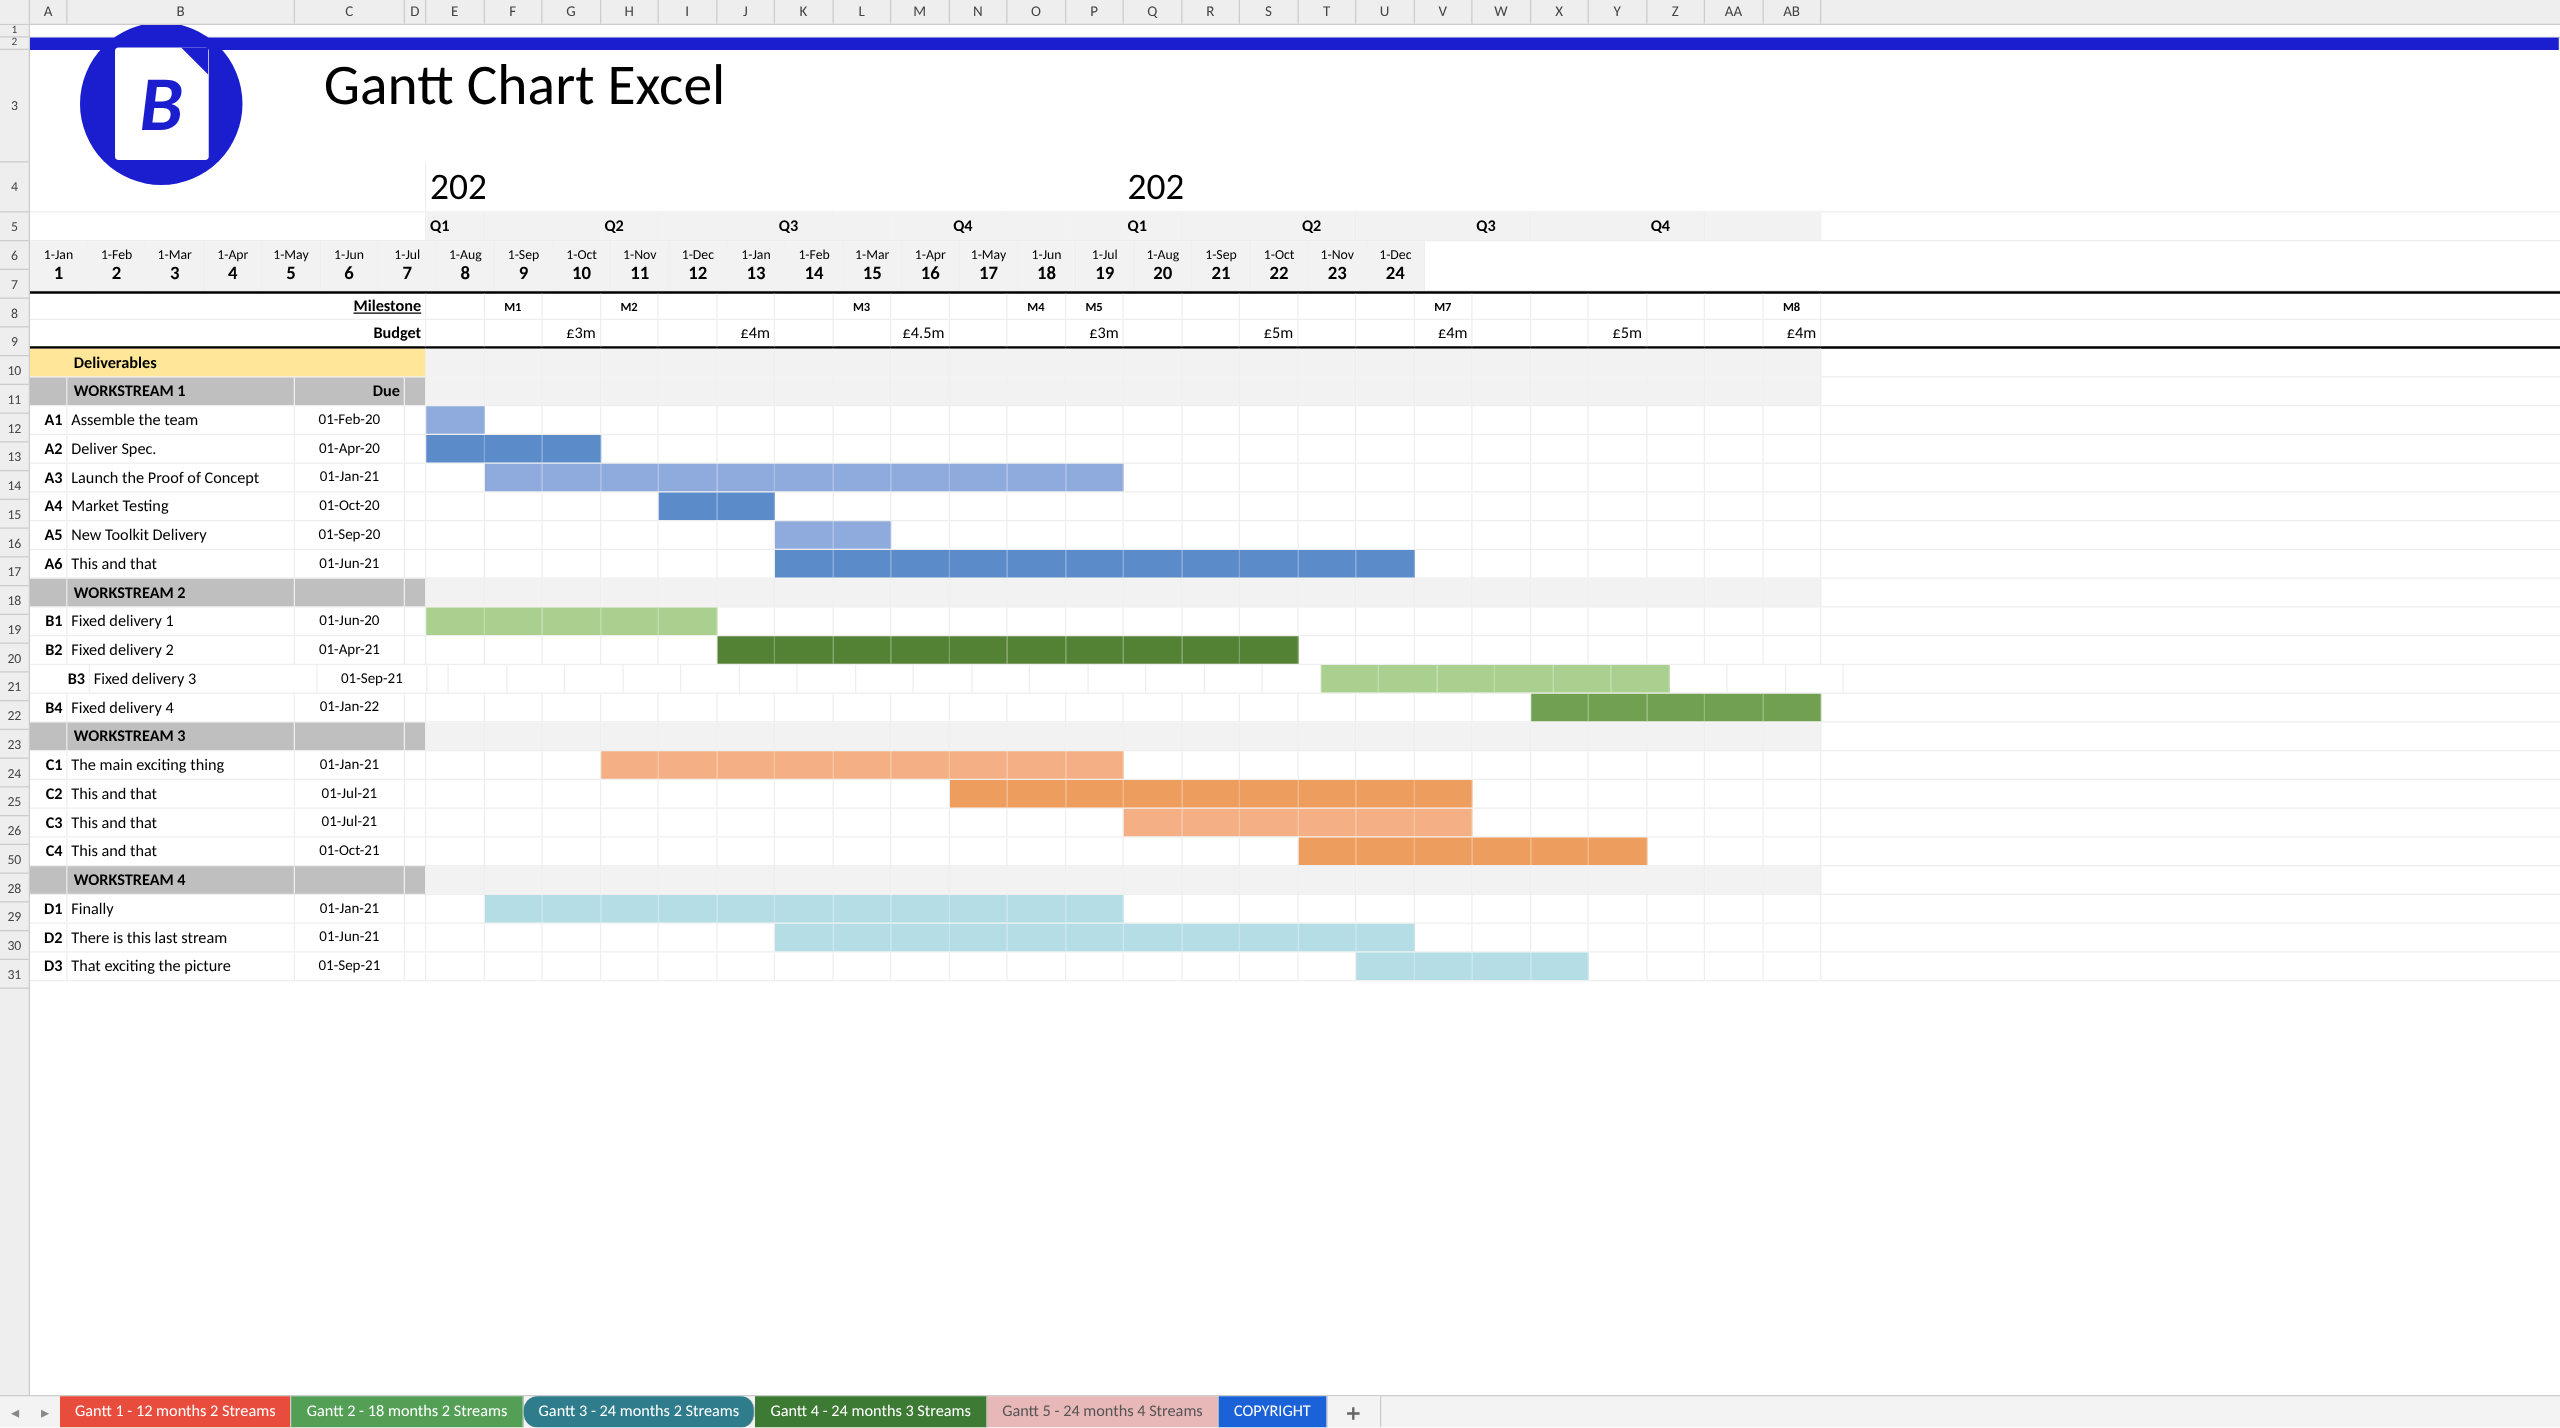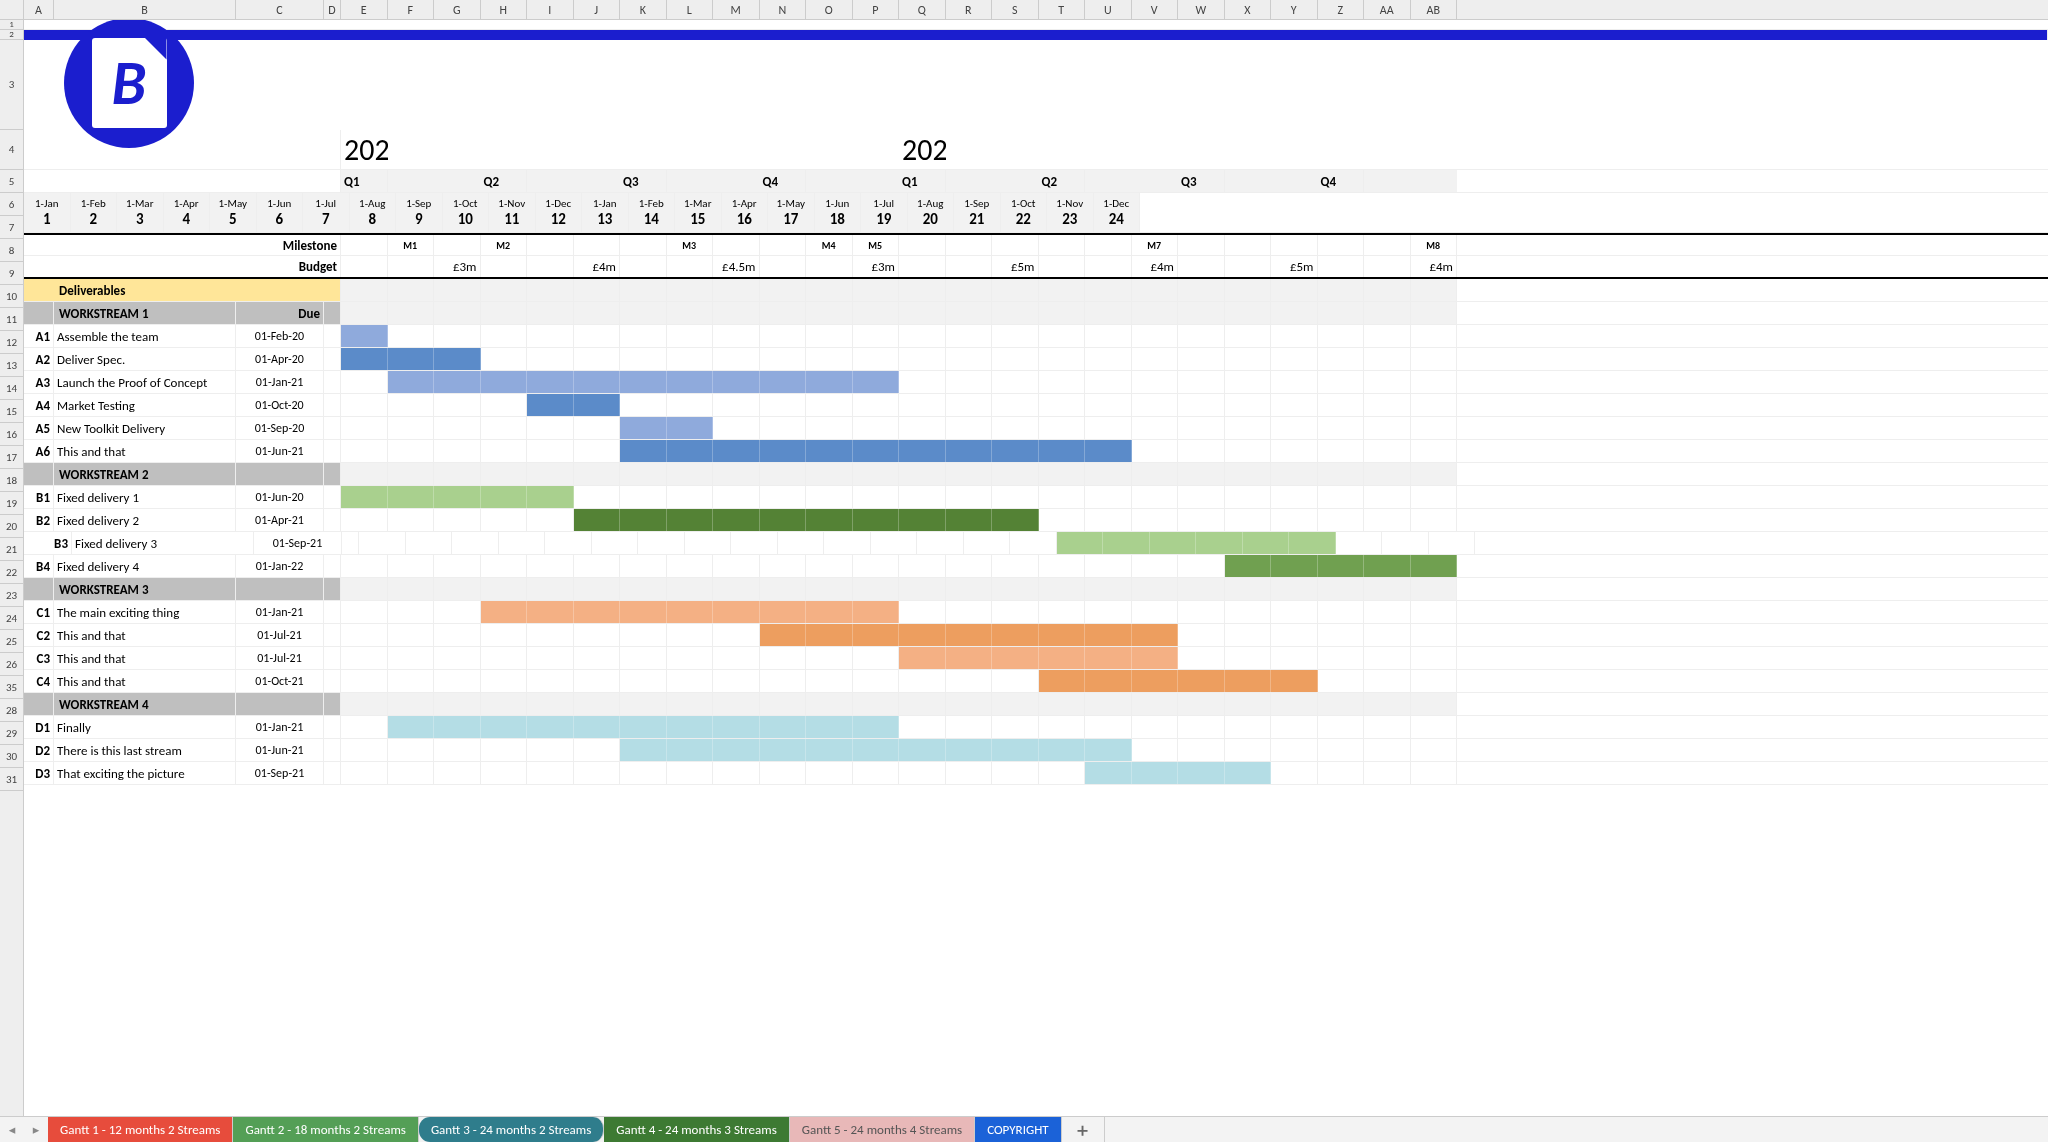--- a/index.html
+++ b/index.html
@@ -139,39 +139,40 @@
         <div class="rh">17</div>
         <div class="rh">18</div>
         <div class="rh">19</div>
         <div class="rh">20</div>
         <div class="rh">21</div>
         <div class="rh">22</div>
         <div class="rh">23</div>
         <div class="rh">24</div>
         <div class="rh">25</div>
         <div class="rh">26</div>
-        <div class="rh">35</div>
+        <div class="rh">50</div>
         <div class="rh">28</div>
         <div class="rh">29</div>
         <div class="rh">30</div>
         <div class="rh">31</div>
       </div>
     <div class="grid" id="grid">
         <div class="row sm"></div>
         <div class="row sm">
           <div class="cell bluebar" style="width: 100%;"></div>
         </div>
         <div class="row tall">
           <div style="width: 230px; display: flex; align-items: center;">
             <div class="logo">
               <div class="inner">
                 <div class="b">B</div>
               </div>
             </div>
           </div>
+          <div class="title">Gantt Chart Excel</div>
         </div>
         <div class="row mid">
           <div class="cell " style="width: 317px;"></div>
           <div class="cell yearlab" style="width: 46.5px; border-right: none;">2022</div>
           <div class="cell " style="width: 46.5px; border-right: none;"></div>
           <div class="cell " style="width: 46.5px; border-right: none;"></div>
           <div class="cell " style="width: 46.5px; border-right: none;"></div>
           <div class="cell " style="width: 46.5px; border-right: none;"></div>
           <div class="cell " style="width: 46.5px; border-right: none;"></div>
           <div class="cell " style="width: 46.5px; border-right: none;"></div>
@@ -312,21 +313,21 @@
           <div class="cell mohdr" style="width: 46.5px; flex-direction: column; justify-content: center; align-items: center;">
             <span class="d">1-Nov</span>
             <span class="n">23</span>
           </div>
           <div class="cell mohdr" style="width: 46.5px; flex-direction: column; justify-content: center; align-items: center;">
             <span class="d">1-Dec</span>
             <span class="n">24</span>
           </div>
         </div>
         <div class="row tb">
-          <div class="cell rowlab" style="width: 317px;">Milestone</div>
+          <div class="cell rowlab" style="width: 317px; text-decoration: underline;">Milestone</div>
           <div class="cell milestone" style="width: 46.5px;"></div>
           <div class="cell milestone" style="width: 46.5px;">M1</div>
           <div class="cell milestone" style="width: 46.5px;"></div>
           <div class="cell milestone" style="width: 46.5px;">M2</div>
           <div class="cell milestone" style="width: 46.5px;"></div>
           <div class="cell milestone" style="width: 46.5px;"></div>
           <div class="cell milestone" style="width: 46.5px;"></div>
           <div class="cell milestone" style="width: 46.5px;">M3</div>
           <div class="cell milestone" style="width: 46.5px;"></div>
           <div class="cell milestone" style="width: 46.5px;"></div>

